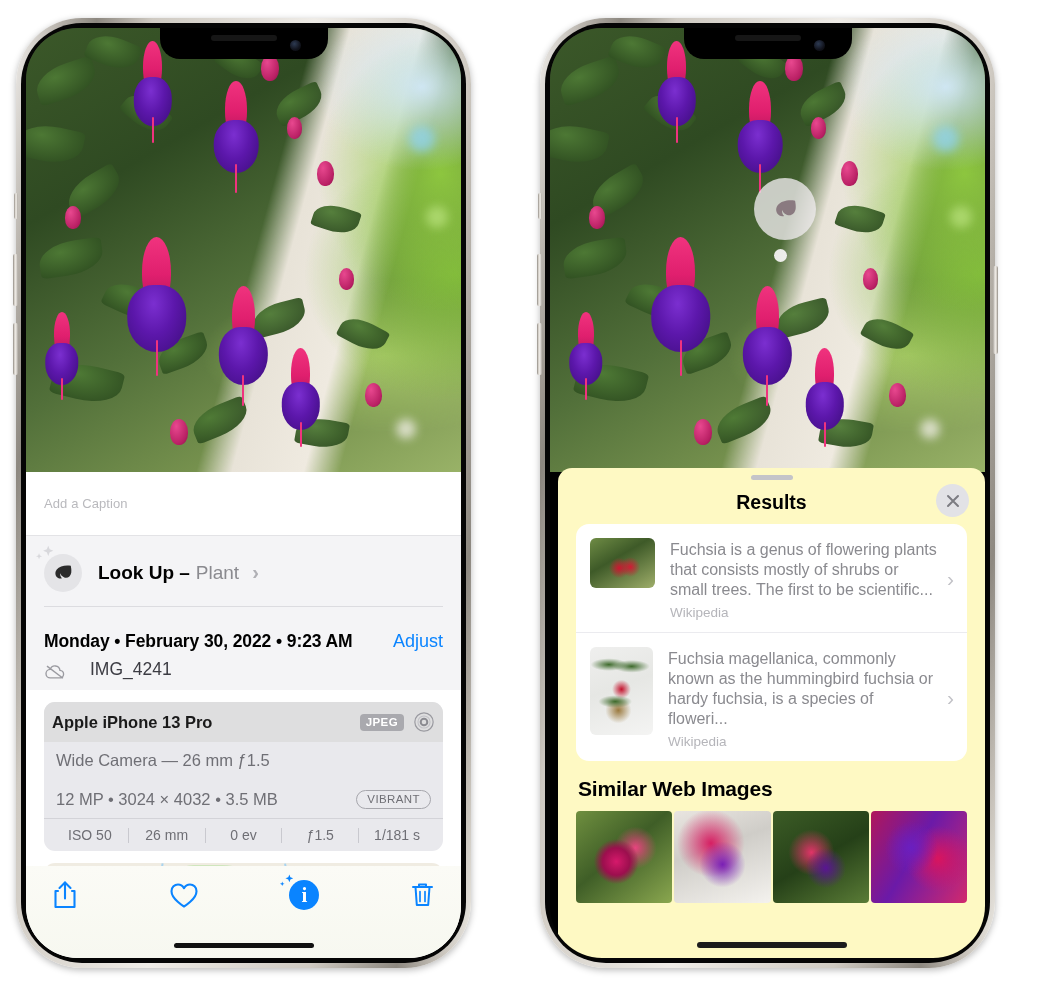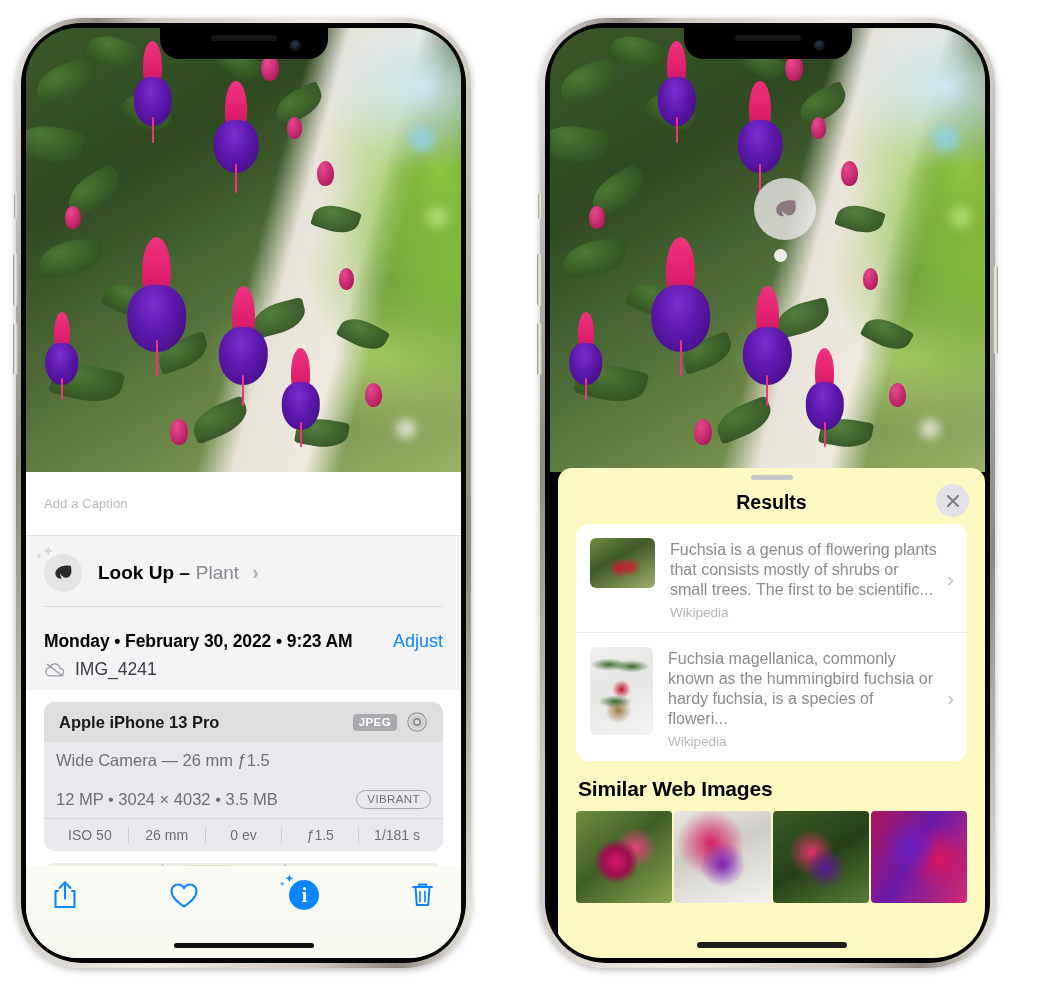--- a/index.html
+++ b/index.html
@@ -123,27 +123,27 @@
   .lookup-txt { margin-left: 16px; font-size: 19px; color:#000; font-weight:700;
                 display:flex; align-items:baseline; gap:6px; }
   .lookup-txt .sub { font-weight:400; color:#8a8a8f; }
   .chev-grey { margin-left:7px; color:#b0b0b5; font-size: 20px; line-height:1; }
   .hairline { height:1px; background:#dcdce0; margin-top: 10px; }
 
   .meta-sec { background:#f4f4f6; padding: 12px 18px 10px 18px; }
   .meta-top { display:flex; align-items:baseline; justify-content:space-between; }
   .meta-date { font-size: 17.5px; font-weight:700; color:#000; letter-spacing:-.1px; }
   .adjust { font-size: 18px; color:#0a84ff; }
-  .file-row { display:flex; align-items:center; gap:9px; margin-top: 7px; }
+  .file-row { display:flex; align-items:flex-end; gap:24px; margin-top: 7px; }
   .file-name { font-size: 17.5px; color:#3c3c43; }
 
   .camcard { margin: 12px 18px 0 18px; border-radius: 11px; overflow:hidden;
              background:#e9e9ed; }
   .camhead { display:flex; align-items:center; justify-content:space-between;
-             padding: 9px 15px; background:#dededf; }
+             padding: 9px 8px; background:#dededf; }
   .camhead .model { font-size:16.5px; font-weight:700; color:#1a1a1a; }
   .camhead .right { display:flex; align-items:center; gap:9px; }
   .jpeg { font-size:11.5px; color:#fff; background:#a9a9ae; border-radius:4px;
           padding: 2.5px 6px; letter-spacing:.4px; font-weight:700; }
   .camrows { padding: 9px 12px 0 12px; }
   .camrow1 { font-size:16.5px; color:#6f6f75; }
   .camrow2 { display:flex; justify-content:space-between;
              margin-top: 20px; padding-bottom: 9px; }
   .camrow2 span.t { font-size:16.5px; color:#6f6f75; }
   .vibrant { font-size:11.5px; color:#6f6f75; border:1px solid #a6a6ac;

